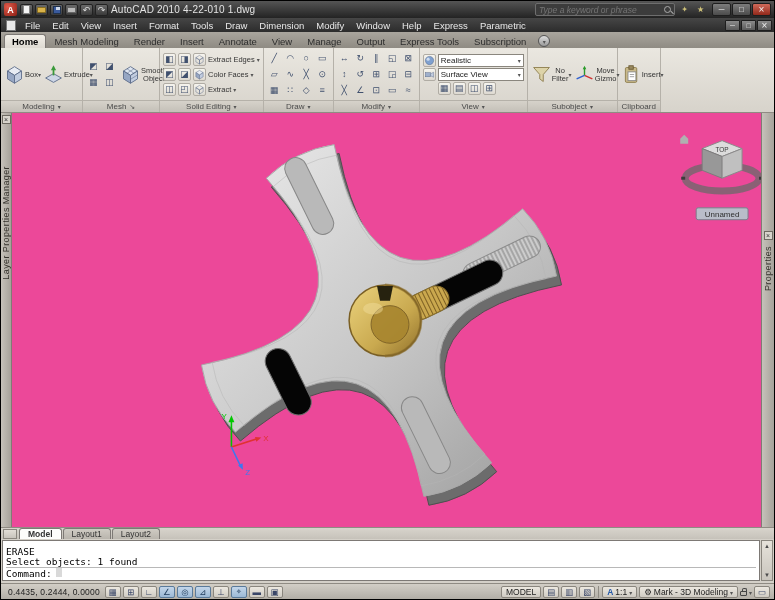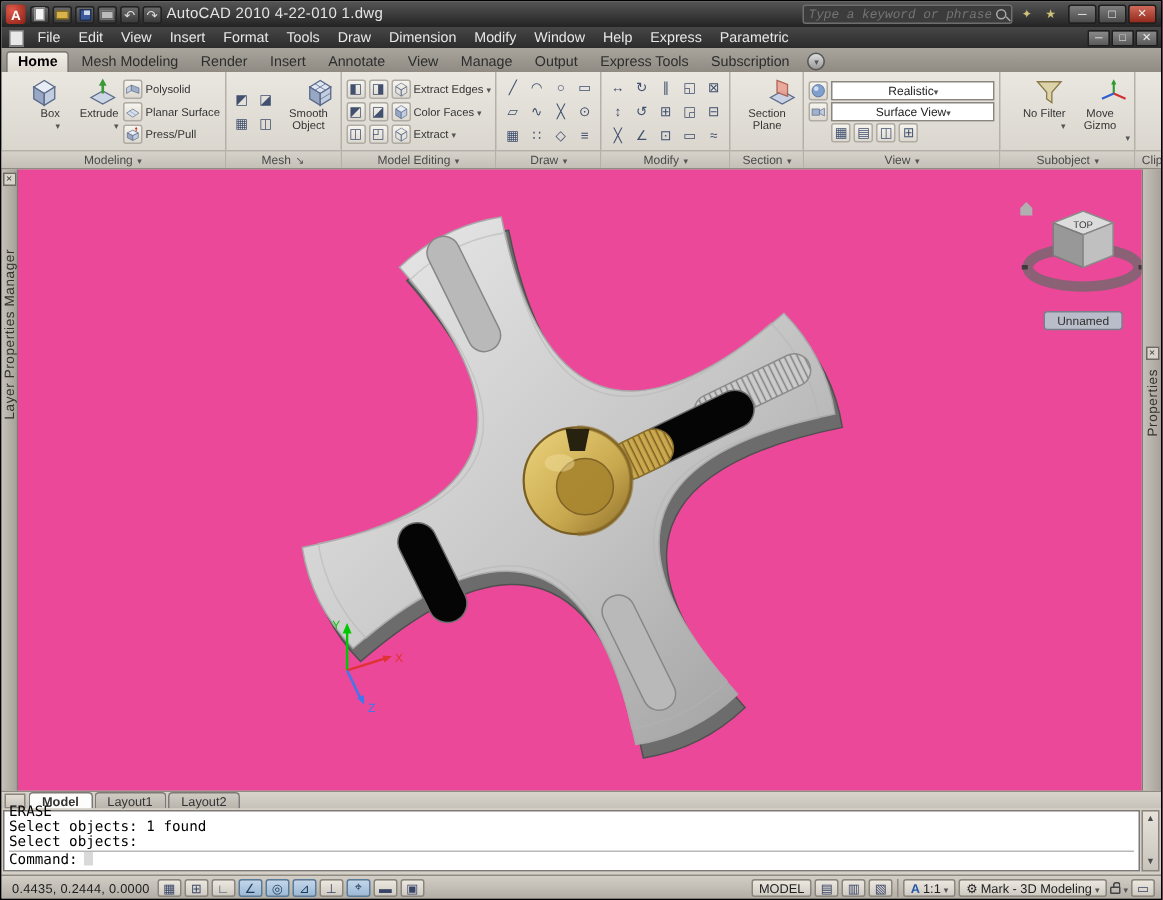--- a/index.html
+++ b/index.html
@@ -11,21 +11,21 @@
   .logo{width:13px;height:13px;border-radius:2px;background:radial-gradient(circle at 30% 30%,#e05a4a,#8c1f14);color:#fff;font-weight:bold;font-size:9px;display:flex;align-items:center;justify-content:center}
   .qat{display:flex;gap:2px;align-items:center}
   .qbtn{width:13px;height:12px;display:flex;align-items:center;justify-content:center;font-size:9px;color:#ddd;border-radius:2px;background:linear-gradient(#6a6a6a,#3a3a3a);border:1px solid #222}
   .qbtn .sheet{width:7px;height:9px;background:#f4f4f4;border:1px solid #888}
   .qbtn .folder{width:9px;height:6px;background:#d8b24a;border:1px solid #8a6f1f;border-radius:1px}
   .qbtn .floppy{width:8px;height:8px;background:#3a5a9c;border:1px solid #20324f;position:relative}
   .qbtn .floppy::after{content:"";position:absolute;left:2px;top:0;width:4px;height:3px;background:#cfd8ea}
   .qbtn .printer{width:9px;height:6px;background:#bbb;border:1px solid #666;position:relative}
   .title-text{flex:1;text-align:left;color:#e4e4e4;letter-spacing:.2px;white-space:nowrap;overflow:hidden}
   .searchbox{display:flex;align-items:center;background:#3c3c3c;border:1px solid #6e6e6e;border-radius:2px;height:13px;padding:0 3px;gap:3px}
-  .searchbox input{width:122px;background:transparent;border:none;outline:none;color:#9c9c9c;font-style:italic;font-size:8.5px;font-family:Liberation Mono, monospace}
+  .searchbox input{width:122px;background:transparent;border:none;outline:none;color:#9c9c9c;font-style:italic;font-size:8.5px;font-family:Liberation Sans, sans-serif}
   .mag{width:7px;height:7px;border:1.4px solid #aaa;border-radius:50%;position:relative}
   .mag::after{content:"";position:absolute;left:5px;top:5px;width:4px;height:1.4px;background:#aaa;transform:rotate(45deg)}
   .tb-ico{width:13px;height:12px;display:flex;align-items:center;justify-content:center;font-size:8px;color:#cfc27a}
   .winbtns{display:flex;gap:1px;margin-left:2px}
   .wb{width:19px;height:13px;border:1px solid #1e1e1e;border-radius:2px;background:linear-gradient(#7d7d7d,#4b4b4b);color:#f0f0f0;font-size:8px;display:flex;align-items:center;justify-content:center}
   .wb.close{background:linear-gradient(#d06a5a,#92281a)}
   .wb-min::after{content:"─"} .wb-max::after{content:"□"} .wb-x::after{content:"×";font-size:10px}
 
   
   .menubar{height:14px;background:linear-gradient(#464646,#2c2c2c);display:flex;align-items:center;color:#e8e8e8;font-size:9.5px;flex:0 0 auto;padding:0 2px}
@@ -40,33 +40,33 @@
   .rtab.active{background:linear-gradient(#f2efe8,#dedad2);font-weight:bold;color:#000;border:1px solid #7d7975;border-bottom:none}
   .rtab-extra{width:12px;height:12px;margin:0 0 1px 4px;border-radius:50%;background:linear-gradient(#ddd,#999);border:1px solid #555;font-size:6px;color:#333;display:flex;align-items:center;justify-content:center}
 
   
   .ribbon{height:65px;background:linear-gradient(#eae7e0,#d7d3cb);border-bottom:1px solid #8f8b83;display:flex;flex:0 0 auto}
   .panel{display:flex;flex-direction:column;border-right:1px solid #b5b1a9}
   .panel-body{flex:1;display:flex;align-items:stretch;padding:2px 3px;gap:3px}
   .panel-title{height:12px;font-size:8px;color:#4a4a4a;display:flex;align-items:center;justify-content:center;gap:3px;background:linear-gradient(#d6d2ca,#c4c0b8);border-top:1px solid #b5b1a9;padding:0 3px;white-space:nowrap}
   .crt::after{content:"▾";font-size:6px;color:#555}
   .launcher::after{content:"↘";font-size:7px;color:#555}
-  .bigbtn{display:flex;flex-direction:column;align-items:flex-end;width:36px;font-size:7.5px;color:#333;text-align:center;line-height:8px;padding-top:1px;border-radius:2px}
+  .bigbtn{display:flex;flex-direction:row;align-items:center;width:36px;font-size:7.5px;color:#333;text-align:center;line-height:8px;padding-top:1px;border-radius:2px}
   .bigbtn svg{width:21px;height:21px;flex:0 0 auto}
   .tools-col{display:flex;flex-direction:column;justify-content:center;gap:2px}
   .smallrow{display:flex;align-items:center;gap:2px;font-size:7.5px;color:#333;white-space:nowrap}
   .sicon{width:13px;height:13px;display:flex;align-items:center;justify-content:center;font-size:9px;color:#40506e;background:linear-gradient(#f6f4ee,#ddd9d1);border:1px solid #b0aca4;border-radius:2px;flex:0 0 auto}
   .sicon svg{width:11px;height:11px}
   .gridicons{display:grid;grid-template-columns:repeat(4,15px);grid-auto-rows:15px;gap:1px;align-content:center}
   .gridicons.c5{grid-template-columns:repeat(5,15px)}
   .gridicons.c2{grid-template-columns:repeat(2,15px)}
   .gcell{display:flex;align-items:center;justify-content:center;font-size:9px;color:#40506e;border:1px solid transparent;border-radius:2px}
   .view-col{display:flex;flex-direction:column;gap:1px;justify-content:center}
   .comborow{display:flex;align-items:center;gap:2px}
-  .combo{display:flex;align-items:center;justify-content:center;width:109px;height:13px;background:#fff;border:1px solid #8a867e;font-size:8px;color:#222;padding:0 2px}
+  .combo{display:flex;align-items:center;justify-content:space-between;width:86px;height:13px;background:#fff;border:1px solid #8a867e;font-size:8px;color:#222;padding:0 2px}
   .iconrow{display:flex;gap:2px;padding-left:15px}
 
   
   .main{flex:1;display:flex;min-height:0;position:relative}
   .pal-strip{width:11px;background:linear-gradient(90deg,#c6c2ba,#a6a29a);display:flex;flex-direction:column;align-items:center;flex:0 0 auto}
   .pal-strip.left{border-right:1px solid #807c74}
   .pal-strip.right{width:13px;border-left:1px solid #807c74}
   .pal-x{width:9px;height:9px;margin-top:2px;border:1px solid #6e6a62;background:#d8d4cc;font-size:7px;line-height:7px;text-align:center;color:#333}
   .pal-x::after{content:"×"}
   .vtext{writing-mode:vertical-rl;transform:rotate(180deg);font-size:9px;color:#35322c;letter-spacing:.4px;white-space:nowrap}
@@ -257,46 +257,20 @@
           <span>Box</span>
           <span class="crt"></span>
         </div>
         <div class="bigbtn">
           <svg>
               <use href="#sym-extrude"></use>
             </svg>
           <span>Extrude</span>
           <span class="crt"></span>
         </div>
-        <div class="tools-col">
-          <div class="smallrow">
-            <span class="sicon">
-                <svg>
-                  <use href="#sym-wall"></use>
-                </svg>
-              </span>
-            <span>Polysolid</span>
-          </div>
-          <div class="smallrow">
-            <span class="sicon">
-                <svg>
-                  <use href="#sym-plane"></use>
-                </svg>
-              </span>
-            <span>Planar Surface</span>
-          </div>
-          <div class="smallrow">
-            <span class="sicon">
-                <svg>
-                  <use href="#sym-presspull"></use>
-                </svg>
-              </span>
-            <span>Press/Pull</span>
-          </div>
-        </div>
       </div>
       <div class="panel-title">
           <span>Modeling</span>
           <span class="crt"></span>
         </div>
     </div>
 
     <div class="panel">
       <div class="panel-body">
         <div class="gridicons c2">
@@ -348,21 +322,21 @@
           <span class="sicon">
               <svg>
                 <use href="#sym-cubewire"></use>
               </svg>
             </span>
           <span>Extract</span>
           <span class="crt"></span>
         </div>
       </div>
       <div class="panel-title">
-          <span>Model Editing</span>
+          <span>Solid Editing</span>
           <span class="crt"></span>
         </div>
     </div>
 
     <div class="panel">
       <div class="panel-body">
         <div class="gridicons">
           <span class="gcell">╱</span>
           <span class="gcell">◠</span>
           <span class="gcell">○</span>
@@ -402,34 +376,20 @@
           <span class="gcell">▭</span>
           <span class="gcell">≈</span>
         </div>
       </div>
       <div class="panel-title">
           <span>Modify</span>
           <span class="crt"></span>
         </div>
     </div>
 
-    <div class="panel">
-      <div class="panel-body">
-        <div class="bigbtn" style="width:42px">
-          <svg>
-              <use href="#sym-section"></use>
-            </svg>
-          <span>Section Plane</span>
-        </div>
-      </div>
-      <div class="panel-title">
-          <span>Section</span>
-          <span class="crt"></span>
-        </div>
-    </div>
 
     <div class="panel">
       <div class="panel-body">
         <div class="view-col">
           <div class="comborow">
             <span class="sicon">
                 <svg>
                   <use href="#sym-sphere"></use>
                 </svg>
               </span>
@@ -603,21 +563,20 @@
     <span class="lgrip"></span>
     <span class="ltab active">Model</span>
     <span class="ltab">Layout1</span>
     <span class="ltab">Layout2</span>
   </div>
 
   <div class="cmd">
     <div class="cmd-inner">
       <div>ERASE</div>
       <div>Select objects: 1 found</div>
-      <div>Select objects:</div>
       <div class="cmd-prompt">
         <span>Command:</span>
         <span class="cursor"></span>
       </div>
     </div>
     <div class="cmd-scroll">
       <span class="csa">▲</span>
       <span class="csa">▼</span>
     </div>
   </div>

